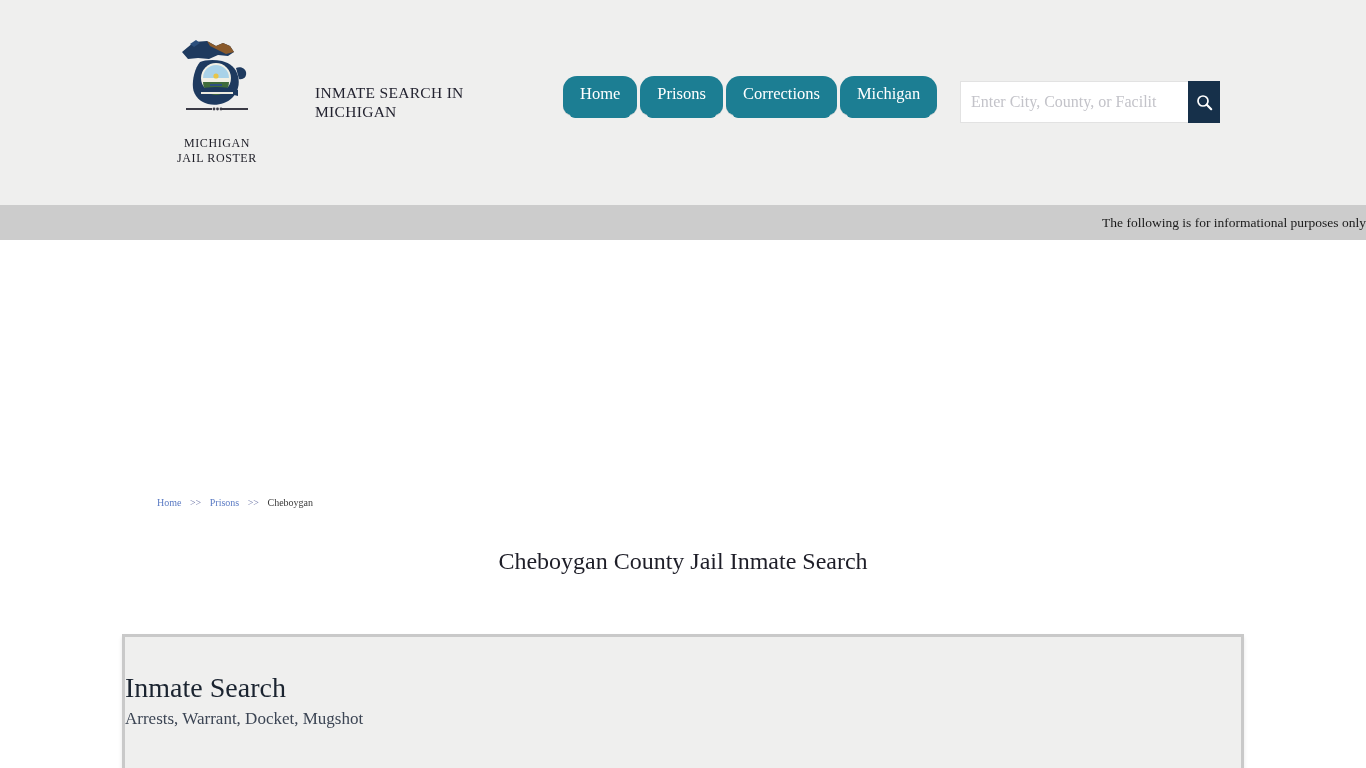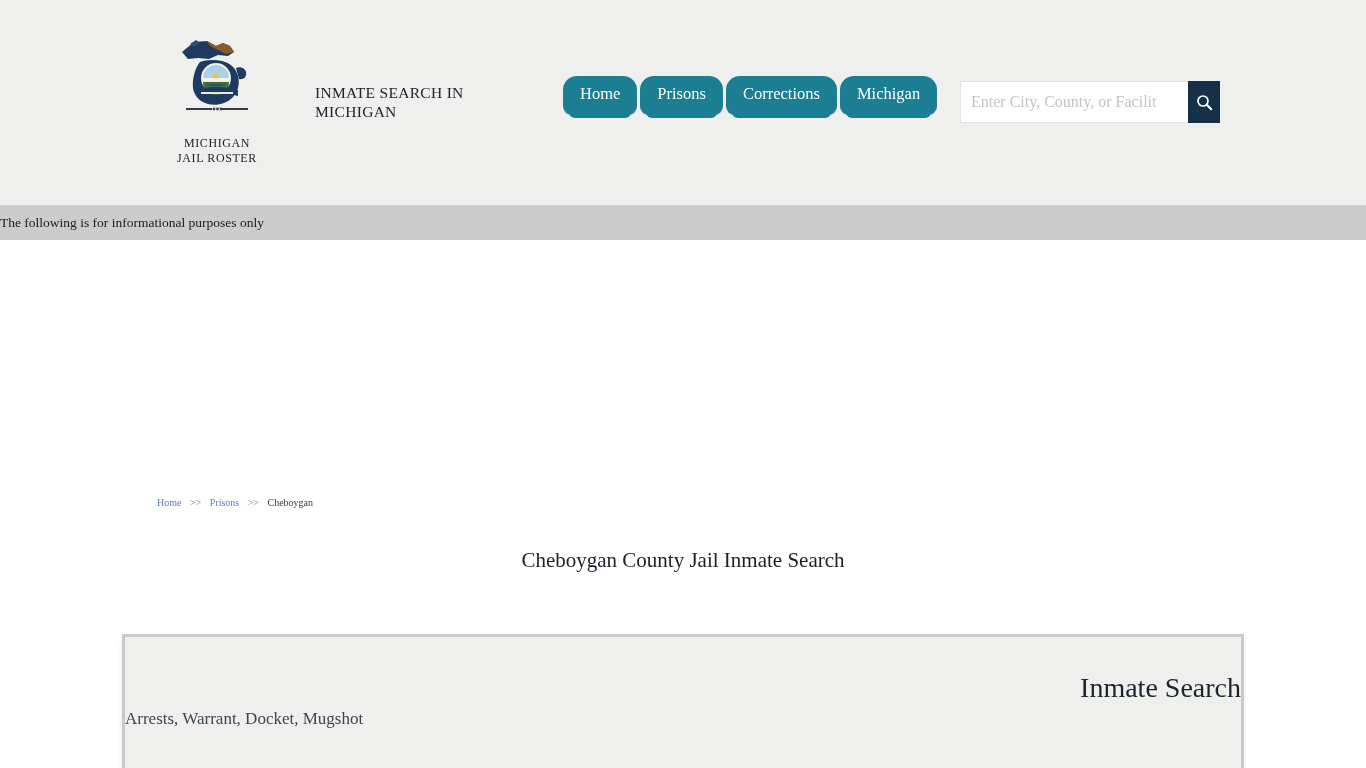--- a/index.html
+++ b/index.html
@@ -89,57 +89,57 @@
     border: none;
     display: flex; align-items: center; justify-content: center;
     cursor: pointer;
     padding: 0;
   }
 
   
   .infobar {
     width: 1366px; height: 35px;
     background: #cccccc;
-    display: flex; align-items: center; justify-content: flex-start;
+    display: flex; align-items: center; justify-content: flex-end;
     font-size: 13.5px;
     color: #1a1a1a;
     font-family: Liberation Serif, serif;
   }
 
   
   .main { position: relative; width: 1366px; background: #ffffff; }
 
   .breadcrumb {
     position: absolute; left: 157px; top: 257px;
     font-size: 10px;
     color: #3b3b3b;
   }
   .breadcrumb a { color: #5b7bc4; text-decoration: none; cursor: pointer; }
   .breadcrumb .sep { color: #6f78a8; margin: 0 6px; }
   .breadcrumb .current { color: #3a3a3a; }
 
   .page-title {
     position: absolute; left: 0; top: 308px;
     width: 1366px; text-align: center;
-    font-size: 21px; font-weight: normal;
+    font-size: 24px; font-weight: normal;
     color: #1e1e28;
     margin: 0;
   }
 
   
   .panel {
     position: absolute; left: 122px; top: 394px;
     width: 1122px; height: 293px;
     background: #efefee;
     border: 3px solid #c9c9c9;
     box-shadow: 0 3px 4px rgba(0,0,0,0.10);
   }
   .panel-title {
     margin: 0; padding-top: 35px;
-    text-align: right;
+    text-align: left;
     font-size: 28px; font-weight: normal;
     color: #1b2430;
   }
   .panel-sub {
     text-align: left;
     font-size: 17px;
     color: #3c4554;
     margin-top: 5px;
   }
 

